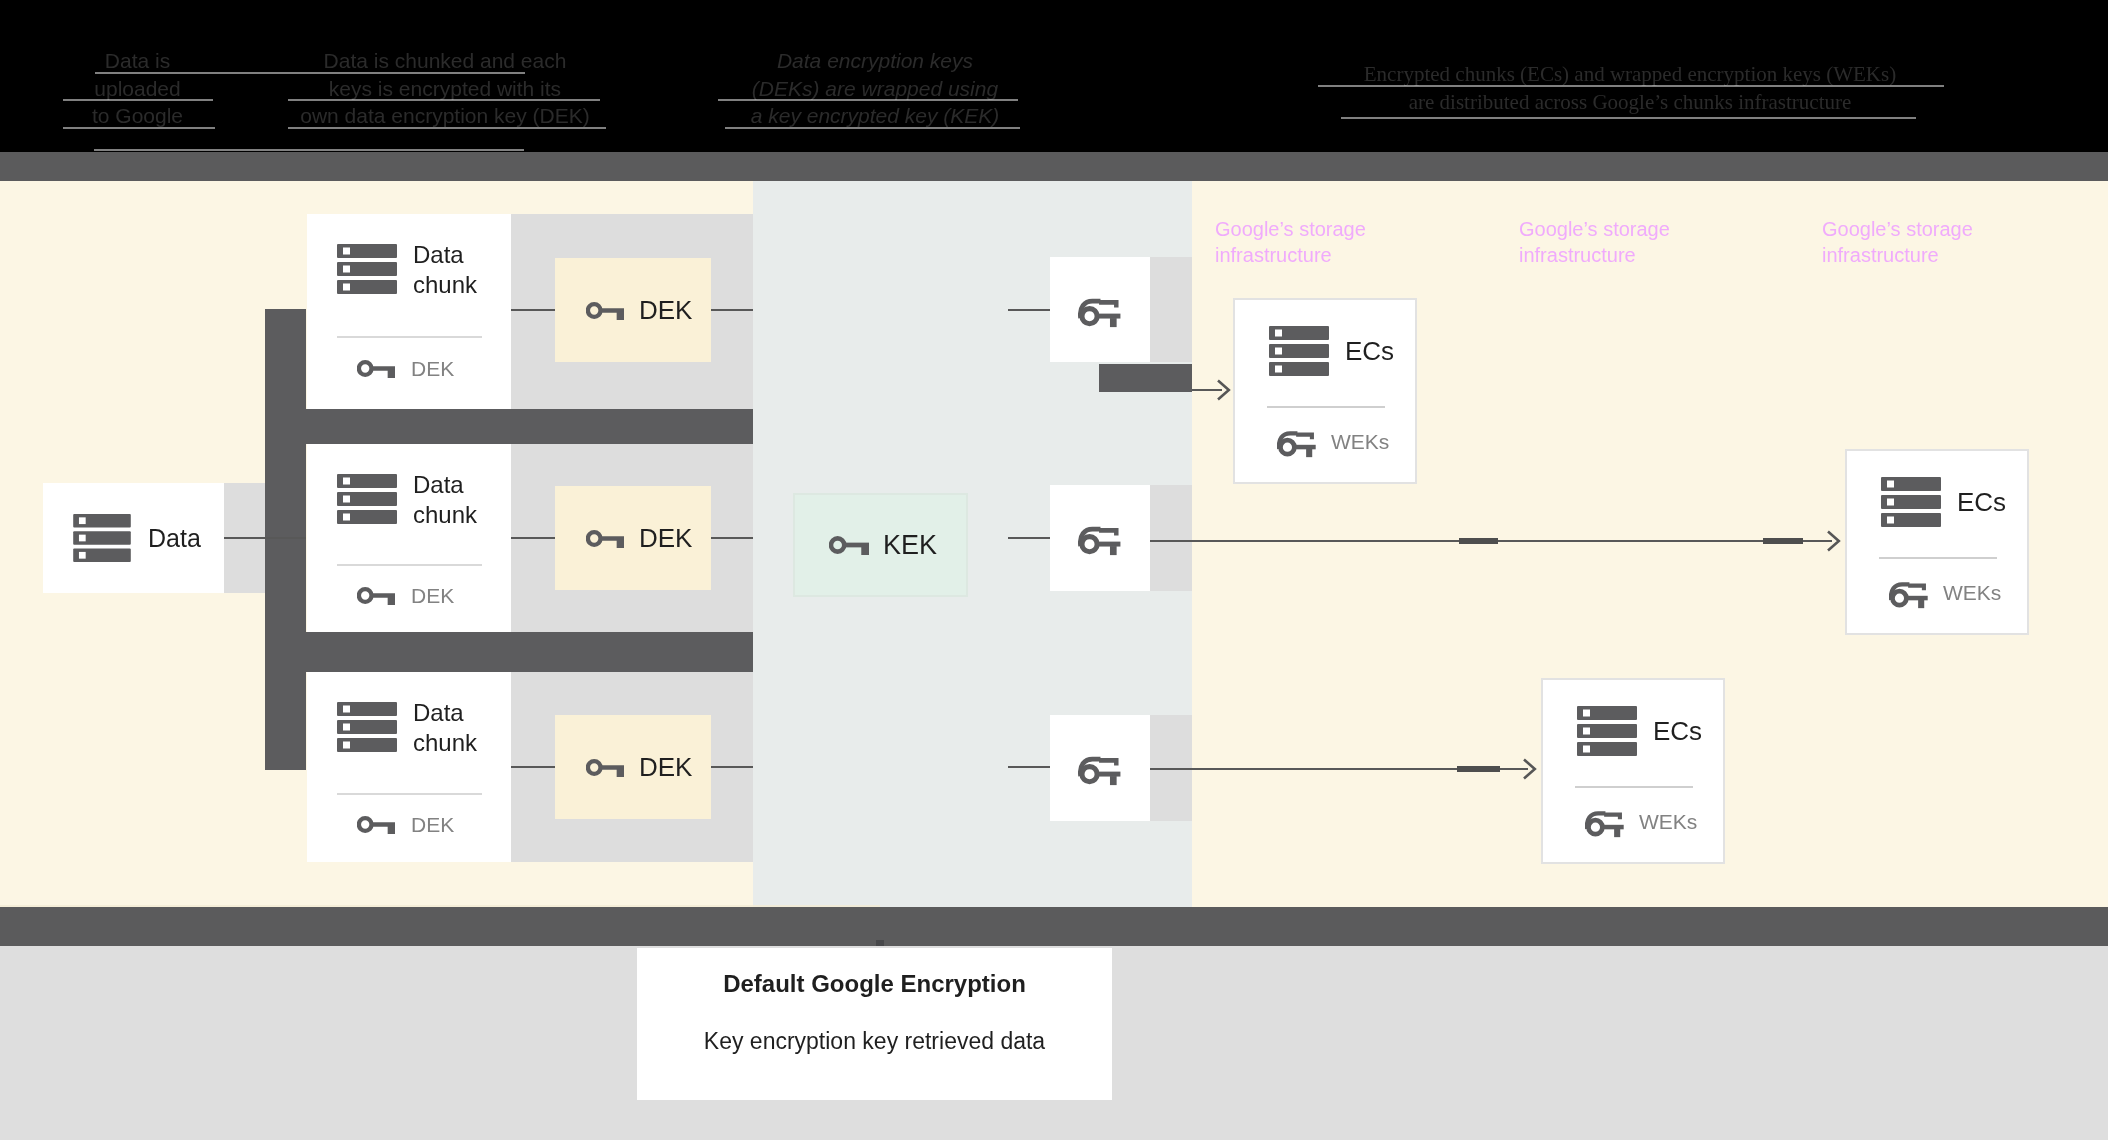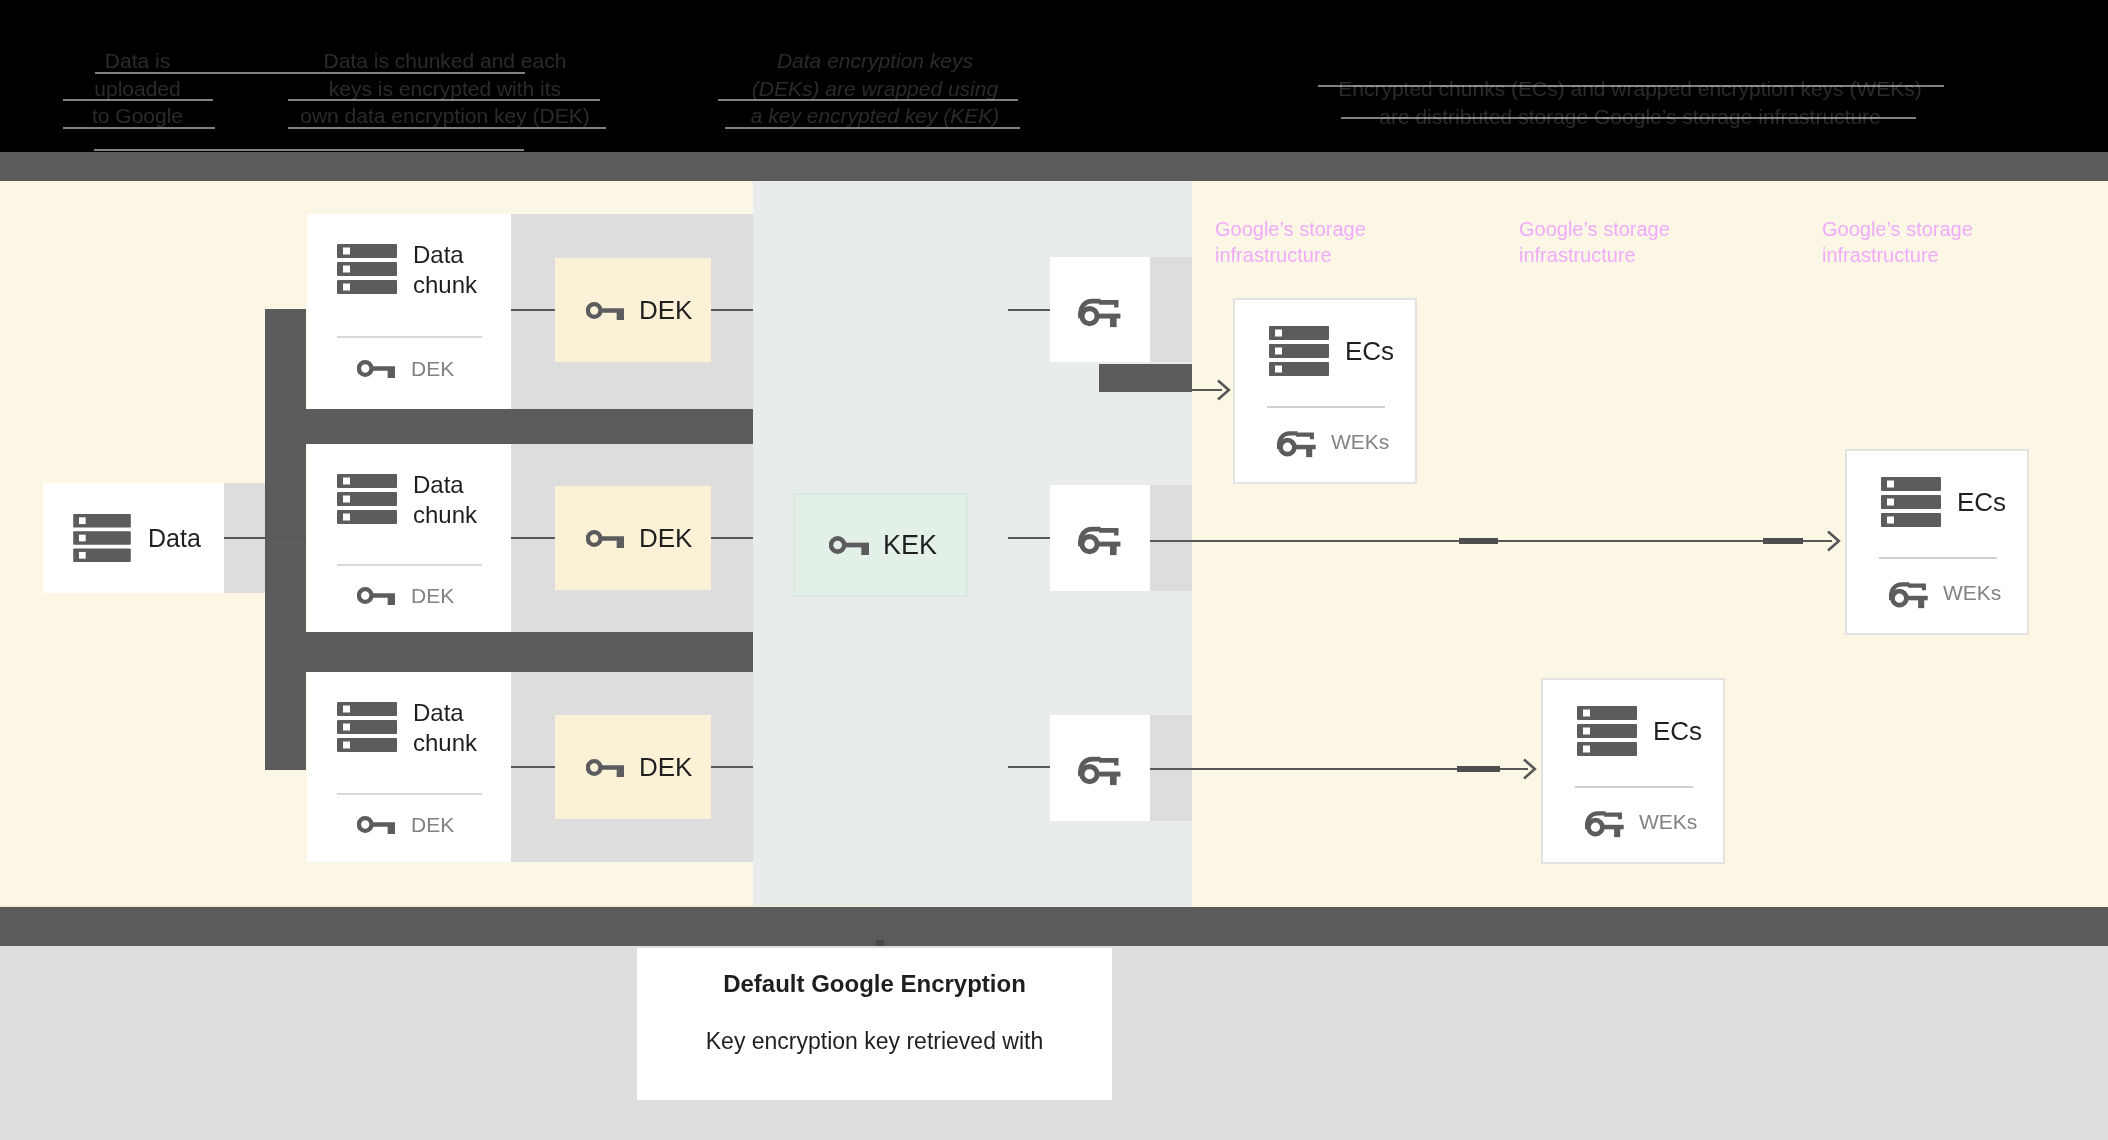--- a/index.html
+++ b/index.html
@@ -87,23 +87,23 @@
   <div class="abs hcol" style="left:285px;top:47px;width:320px;">
     <div>Data is chunked and each</div>
     <div>keys is encrypted with its</div>
     <div>own data encryption key (DEK)</div>
   </div>
   <div class="abs hcol" style="left:715px;top:47px;width:320px;font-style:italic;">
     <div>Data encryption keys</div>
     <div>(DEKs) are wrapped using</div>
     <div>a key encrypted key (KEK)</div>
   </div>
-  <div class="abs hcol" style="left:1290px;top:75px;width:680px;">
+  <div class="abs hcol" style="left:1290px;top:61px;width:680px;font-family:Liberation Serif, serif;">
     <div>Encrypted chunks (ECs) and wrapped encryption keys (WEKs)</div>
-    <div>are distributed storage Google’s storage infrastructure</div>
+    <div>are distributed across Google’s chunks infrastructure</div>
   </div>
 
   <div class="abs streak" style="left:95px;top:72px;width:430px;"></div>
   <div class="abs streak" style="left:63px;top:99px;width:150px;"></div>
   <div class="abs streak" style="left:288px;top:99px;width:312px;"></div>
   <div class="abs streak" style="left:63px;top:127px;width:152px;"></div>
   <div class="abs streak" style="left:288px;top:127px;width:318px;"></div>
   <div class="abs streak" style="left:718px;top:99px;width:300px;"></div>
   <div class="abs streak" style="left:725px;top:127px;width:295px;"></div>
   <div class="abs streak" style="left:1318px;top:85px;width:626px;"></div>
@@ -302,17 +302,17 @@
   </div>
 
   <div class="abs" style="left:0;top:905px;width:880px;height:2px;background:#f3ecd4;opacity:.8;"></div>
   <div class="abs bbar"></div>
   <div class="abs notch"></div>
   <div class="abs footer"></div>
 
   <div class="abs caption">
     <div class="cap-title">Default Google Encryption</div>
     <div class="cap-body">
-      <div>Key encryption key retrieved with</div>
+      <div>Key encryption key retrieved data</div>
     </div>
   </div>
 
 </div>
 
 </body></html>

